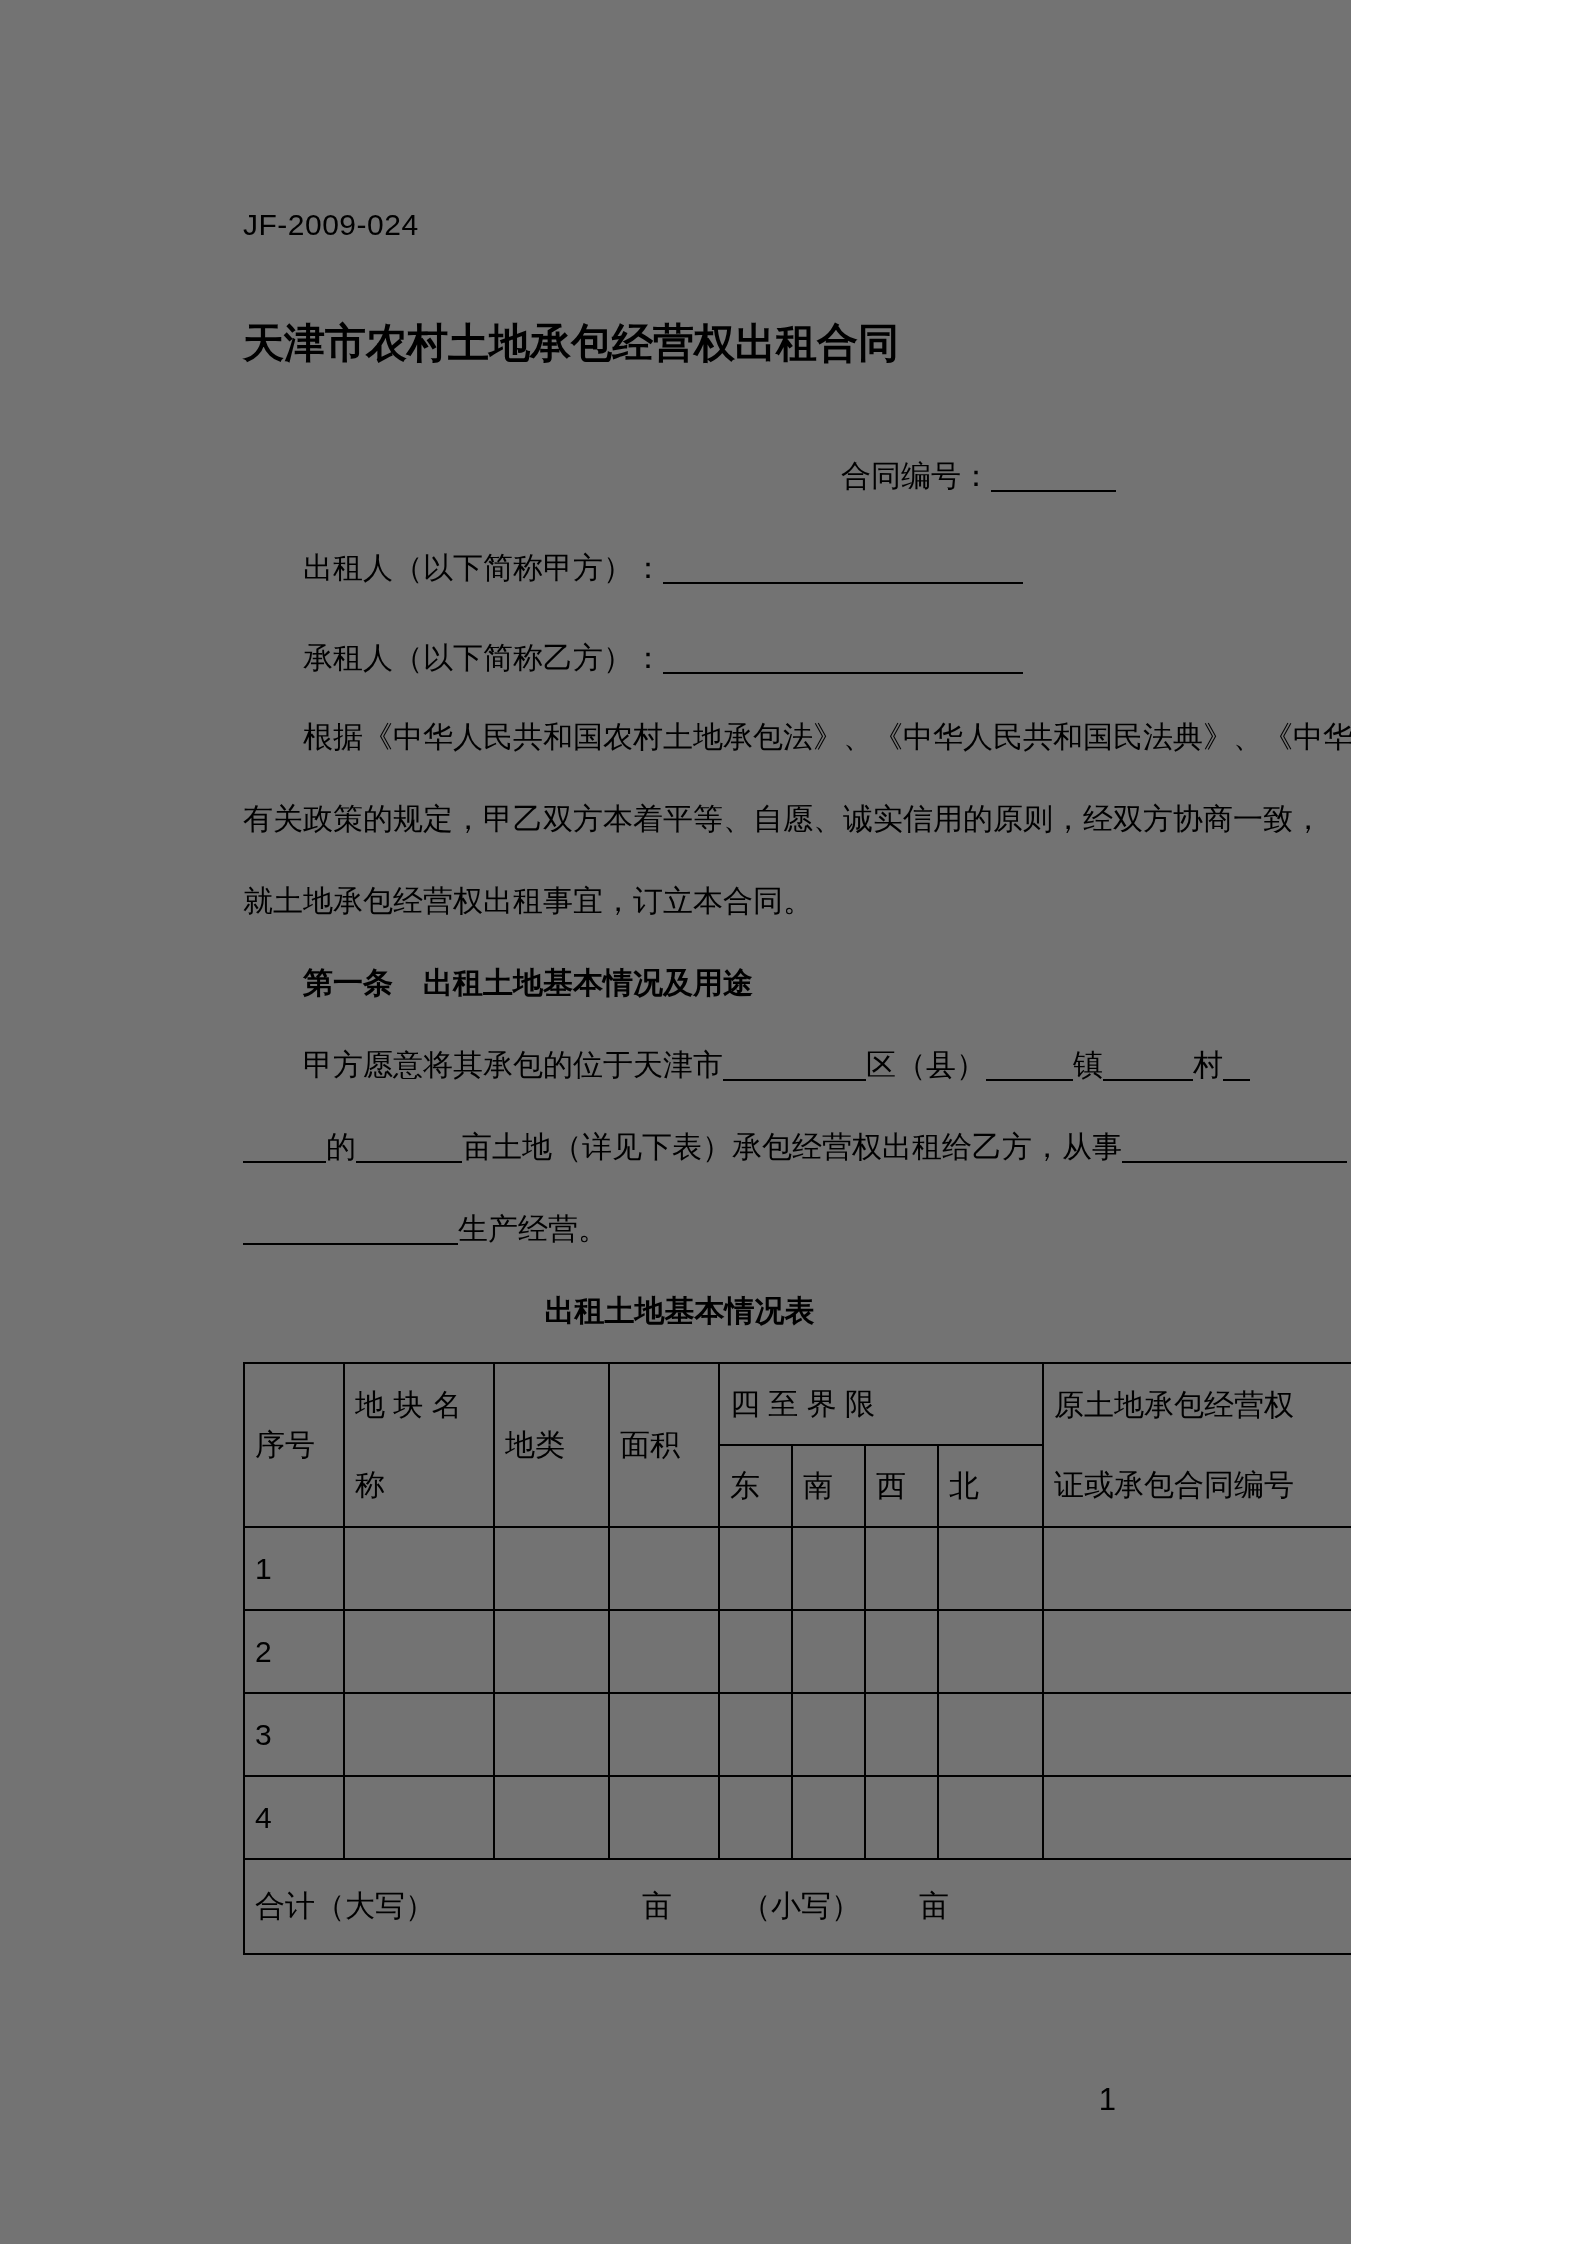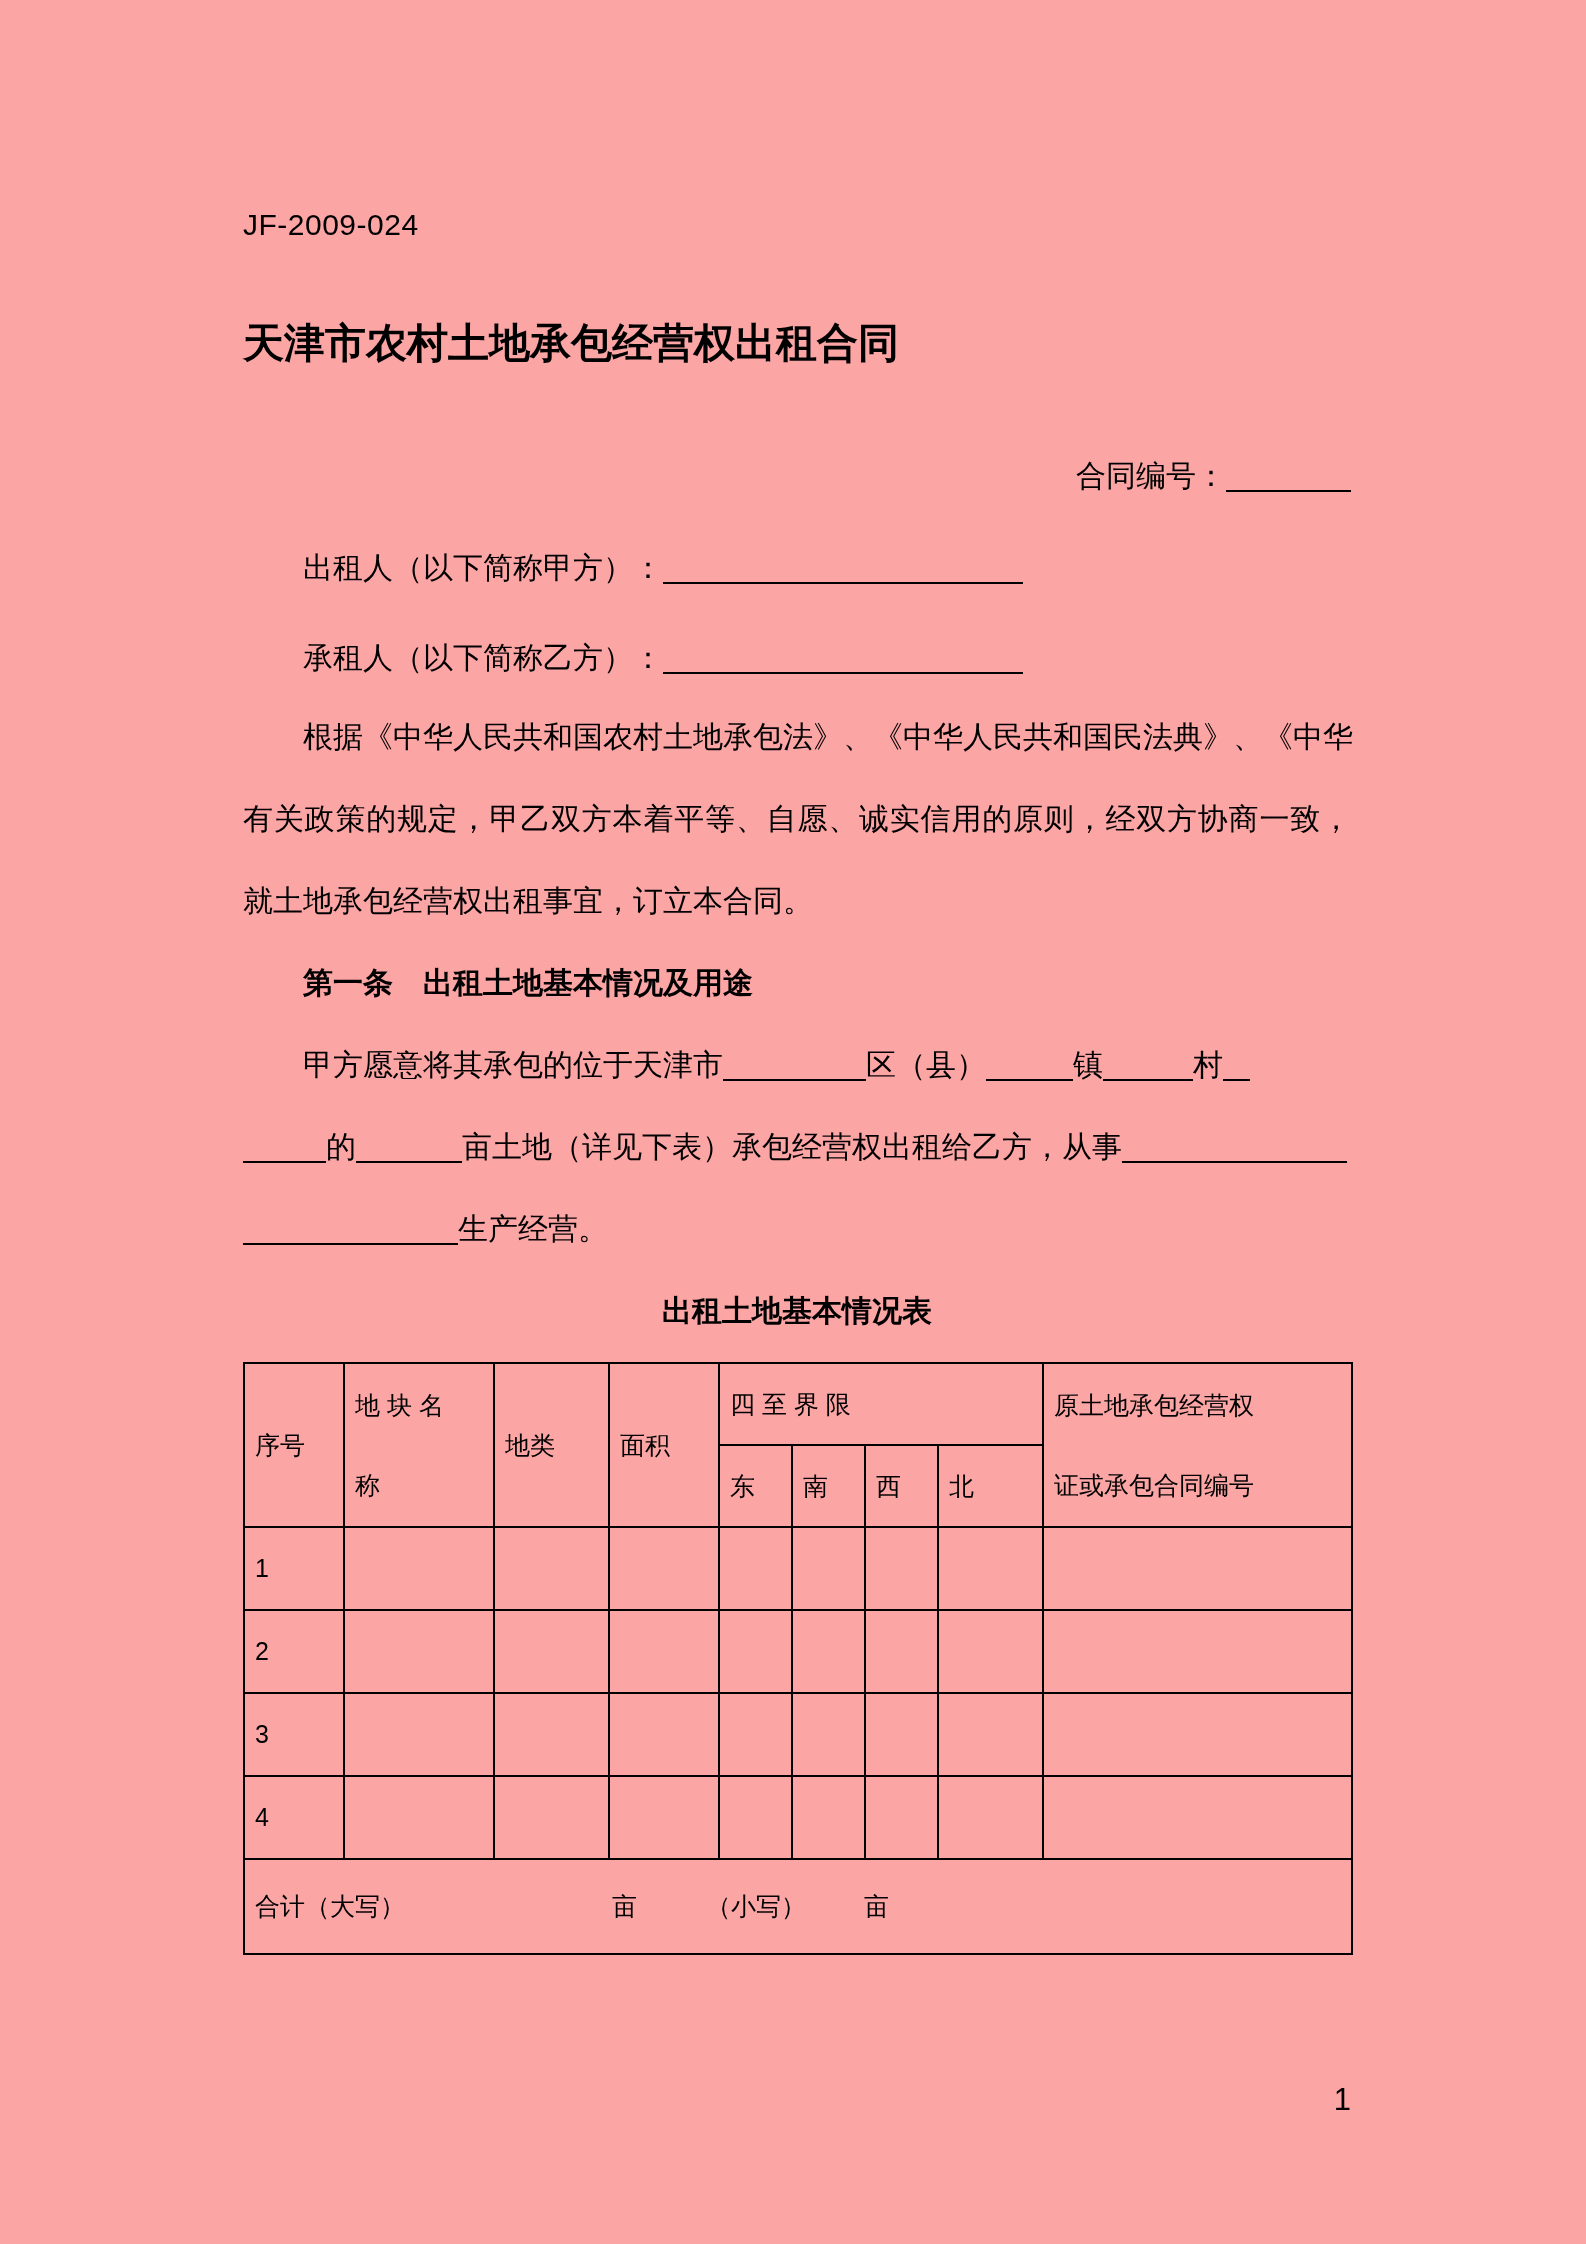--- a/index.html
+++ b/index.html
@@ -2,24 +2,24 @@
 <html><head>
 <meta charset="utf-8">
 <style>
   html, body {
     margin: 0;
     padding: 0;
     background: #ffffff;
   }
   .page {
     position: relative;
-    width: 1586px;
+    width: 1351px;
     height: 2244px;
     box-sizing: border-box;
-    background: #fca5a5;
+    background: #737373;
     color: #000000;
     font-family: "Liberation Sans", sans-serif;
     font-size: 30px;
     font-weight: 500;
     padding: 205px 235px 0 243px;
     overflow: hidden;
   }
   .doc-code {
     line-height: 40px;
     font-size: 30px;
@@ -79,21 +79,21 @@
   .land-table {
     margin-top: 10px;
     border-collapse: collapse;
     table-layout: fixed;
     width: 1108px;
   }
   .land-table th, .land-table td {
     border: 2px solid #000;
     padding: 0 10px;
     font-weight: 500;
-    font-size: 25px;
+    font-size: 30px;
     text-align: left;
     vertical-align: middle;
   }
   .land-table thead tr { height: 82px; }
   .land-table tbody tr { height: 83px; }
   .land-table tr.total-row { height: 95px; }
   .two-line div { line-height: 80px; }
   .page-number {
     margin-top: 122px;
     line-height: 45px;

